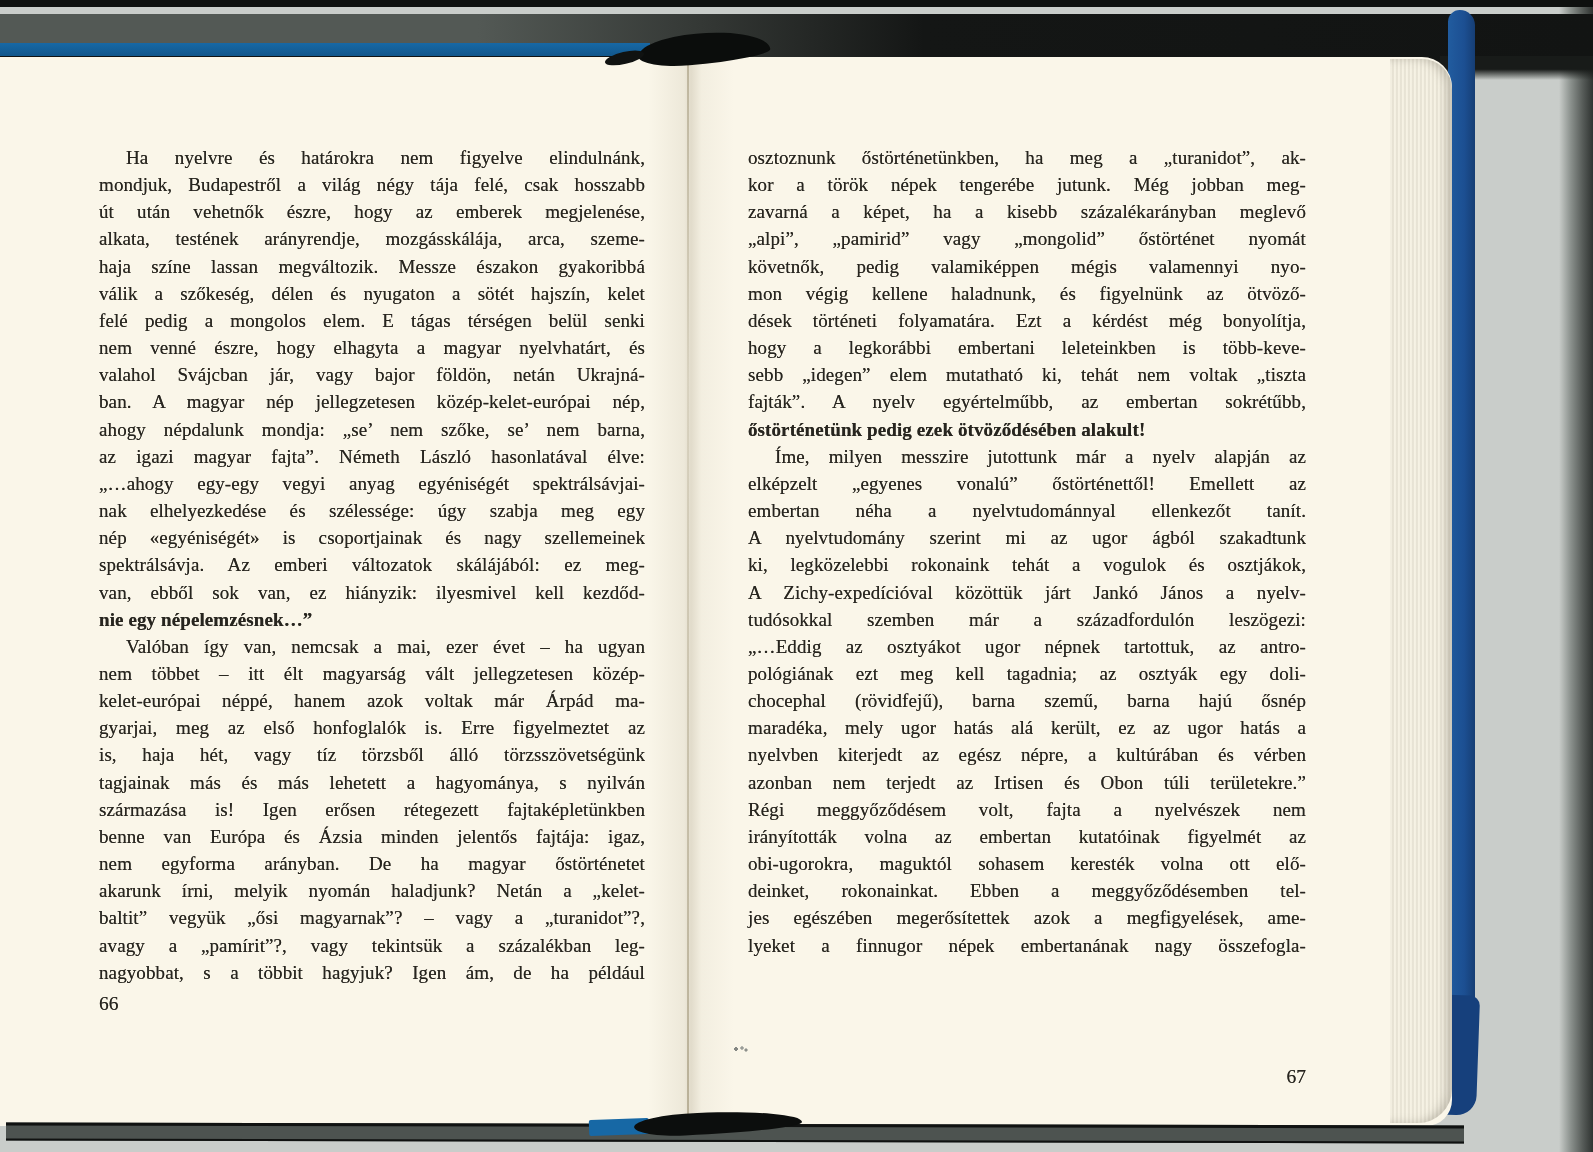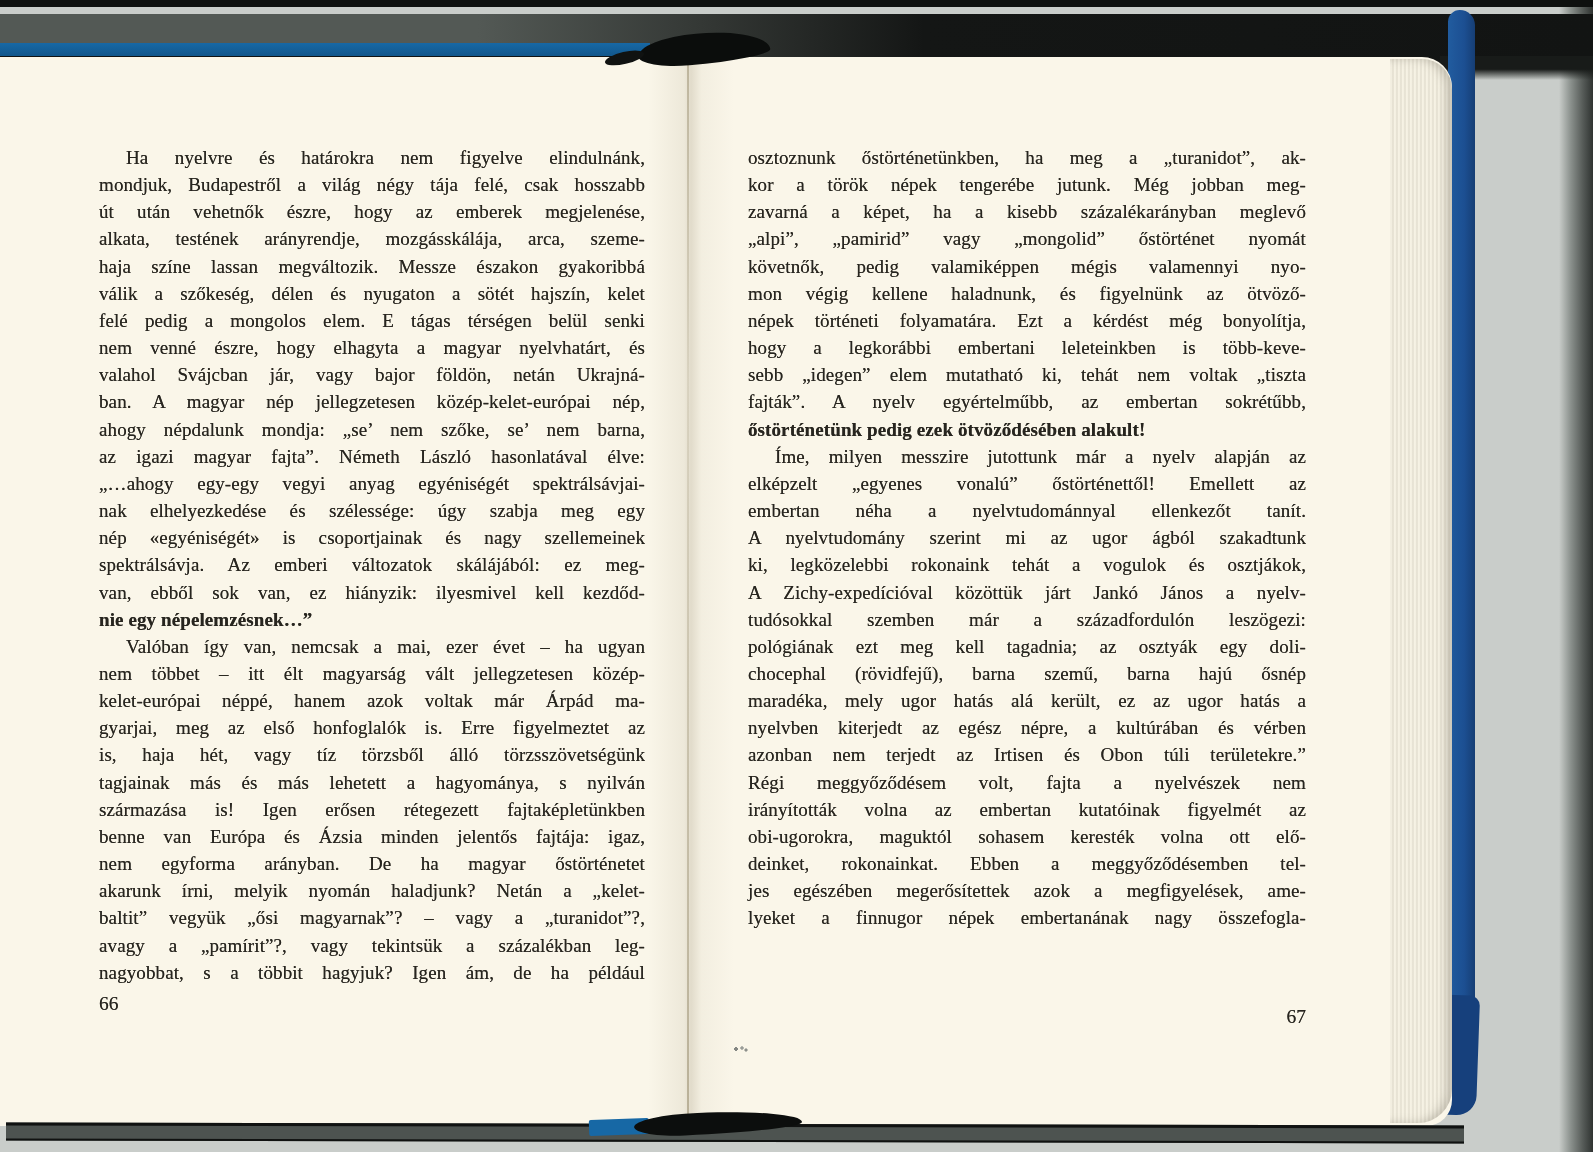--- a/index.html
+++ b/index.html
@@ -97,21 +97,21 @@
   #left-text{left:99px;top:144px;width:546px;}
   #right-text{left:748px;top:144px;width:558px;}
   .line{text-align:justify;text-align-last:justify;}
   .line.end{text-align-last:left;font-weight:bold;}
   .line.indent{text-indent:27px;}
   .page-number{
     position:absolute;z-index:8;color:var(--text-ink,#27251f);
     font-size:19.5px;text-shadow:0 0 0.4px rgba(45,42,35,0.7);
   }
   #pn-left{left:99px;top:993px;}
-  #pn-right{left:1250px;top:1006px;width:56px;text-align:right;}
+  #pn-right{left:1250px;top:1066px;width:56px;text-align:right;}
   .speck{
     position:absolute;left:733px;top:1045px;width:16px;height:8px;z-index:8;
     background:
       radial-gradient(circle at 3px 4px, #848783 0 1.6px, rgba(0,0,0,0) 2px),
       radial-gradient(circle at 9px 3px, #9a9d98 0 1.4px, rgba(0,0,0,0) 2px),
       radial-gradient(circle at 13px 5px, #8d908b 0 1.2px, rgba(0,0,0,0) 2px);
   }
 </style>
 </head>
 <body>
@@ -174,32 +174,33 @@
       <div class="line">avagy a „pamírit”?, vagy tekintsük a százalékban leg-</div>
       <div class="line">nagyobbat, s a többit hagyjuk? Igen ám, de ha például</div>
     </div>
   <div id="right-text" class="page-text">
       <div class="line">osztoznunk őstörténetünkben, ha meg a „turanidot”, ak-</div>
       <div class="line">kor a török népek tengerébe jutunk. Még jobban meg-</div>
       <div class="line">zavarná a képet, ha a kisebb százalékarányban meglevő</div>
       <div class="line">„alpi”, „pamirid” vagy „mongolid” őstörténet nyomát</div>
       <div class="line">követnők, pedig valamiképpen mégis valamennyi nyo-</div>
       <div class="line">mon végig kellene haladnunk, és figyelnünk az ötvöző-</div>
-      <div class="line">népek történeti folyamatára. Ezt a kérdést még bonyolítja,</div>
+      <div class="line">dések történeti folyamatára. Ezt a kérdést még bonyolítja,</div>
       <div class="line">hogy a legkorábbi embertani leleteinkben is több-keve-</div>
       <div class="line">sebb „idegen” elem mutatható ki, tehát nem voltak „tiszta</div>
       <div class="line">fajták”. A nyelv egyértelműbb, az embertan sokrétűbb,</div>
       <div class="line end">őstörténetünk pedig ezek ötvöződésében alakult!</div>
       <div class="line indent">Íme, milyen messzire jutottunk már a nyelv alapján az</div>
       <div class="line">elképzelt „egyenes vonalú” őstörténettől! Emellett az</div>
       <div class="line">embertan néha a nyelvtudománnyal ellenkezőt tanít.</div>
       <div class="line">A nyelvtudomány szerint mi az ugor ágból szakadtunk</div>
       <div class="line">ki, legközelebbi rokonaink tehát a vogulok és osztjákok,</div>
       <div class="line">A Zichy-expedícióval közöttük járt Jankó János a nyelv-</div>
       <div class="line">tudósokkal szemben már a századfordulón leszögezi:</div>
+      <div class="line">„…Eddig az osztyákot ugor népnek tartottuk, az antro-</div>
       <div class="line">pológiának ezt meg kell tagadnia; az osztyák egy doli-</div>
       <div class="line">chocephal (rövidfejű), barna szemű, barna hajú ősnép</div>
       <div class="line">maradéka, mely ugor hatás alá került, ez az ugor hatás a</div>
       <div class="line">nyelvben kiterjedt az egész népre, a kultúrában és vérben</div>
       <div class="line">azonban nem terjedt az Irtisen és Obon túli területekre.”</div>
       <div class="line">Régi meggyőződésem volt, fajta a nyelvészek nem</div>
       <div class="line">irányították volna az embertan kutatóinak figyelmét az</div>
       <div class="line">obi-ugorokra, maguktól sohasem keresték volna ott elő-</div>
       <div class="line">deinket, rokonainkat. Ebben a meggyőződésemben tel-</div>
       <div class="line">jes egészében megerősítettek azok a megfigyelések, ame-</div>

